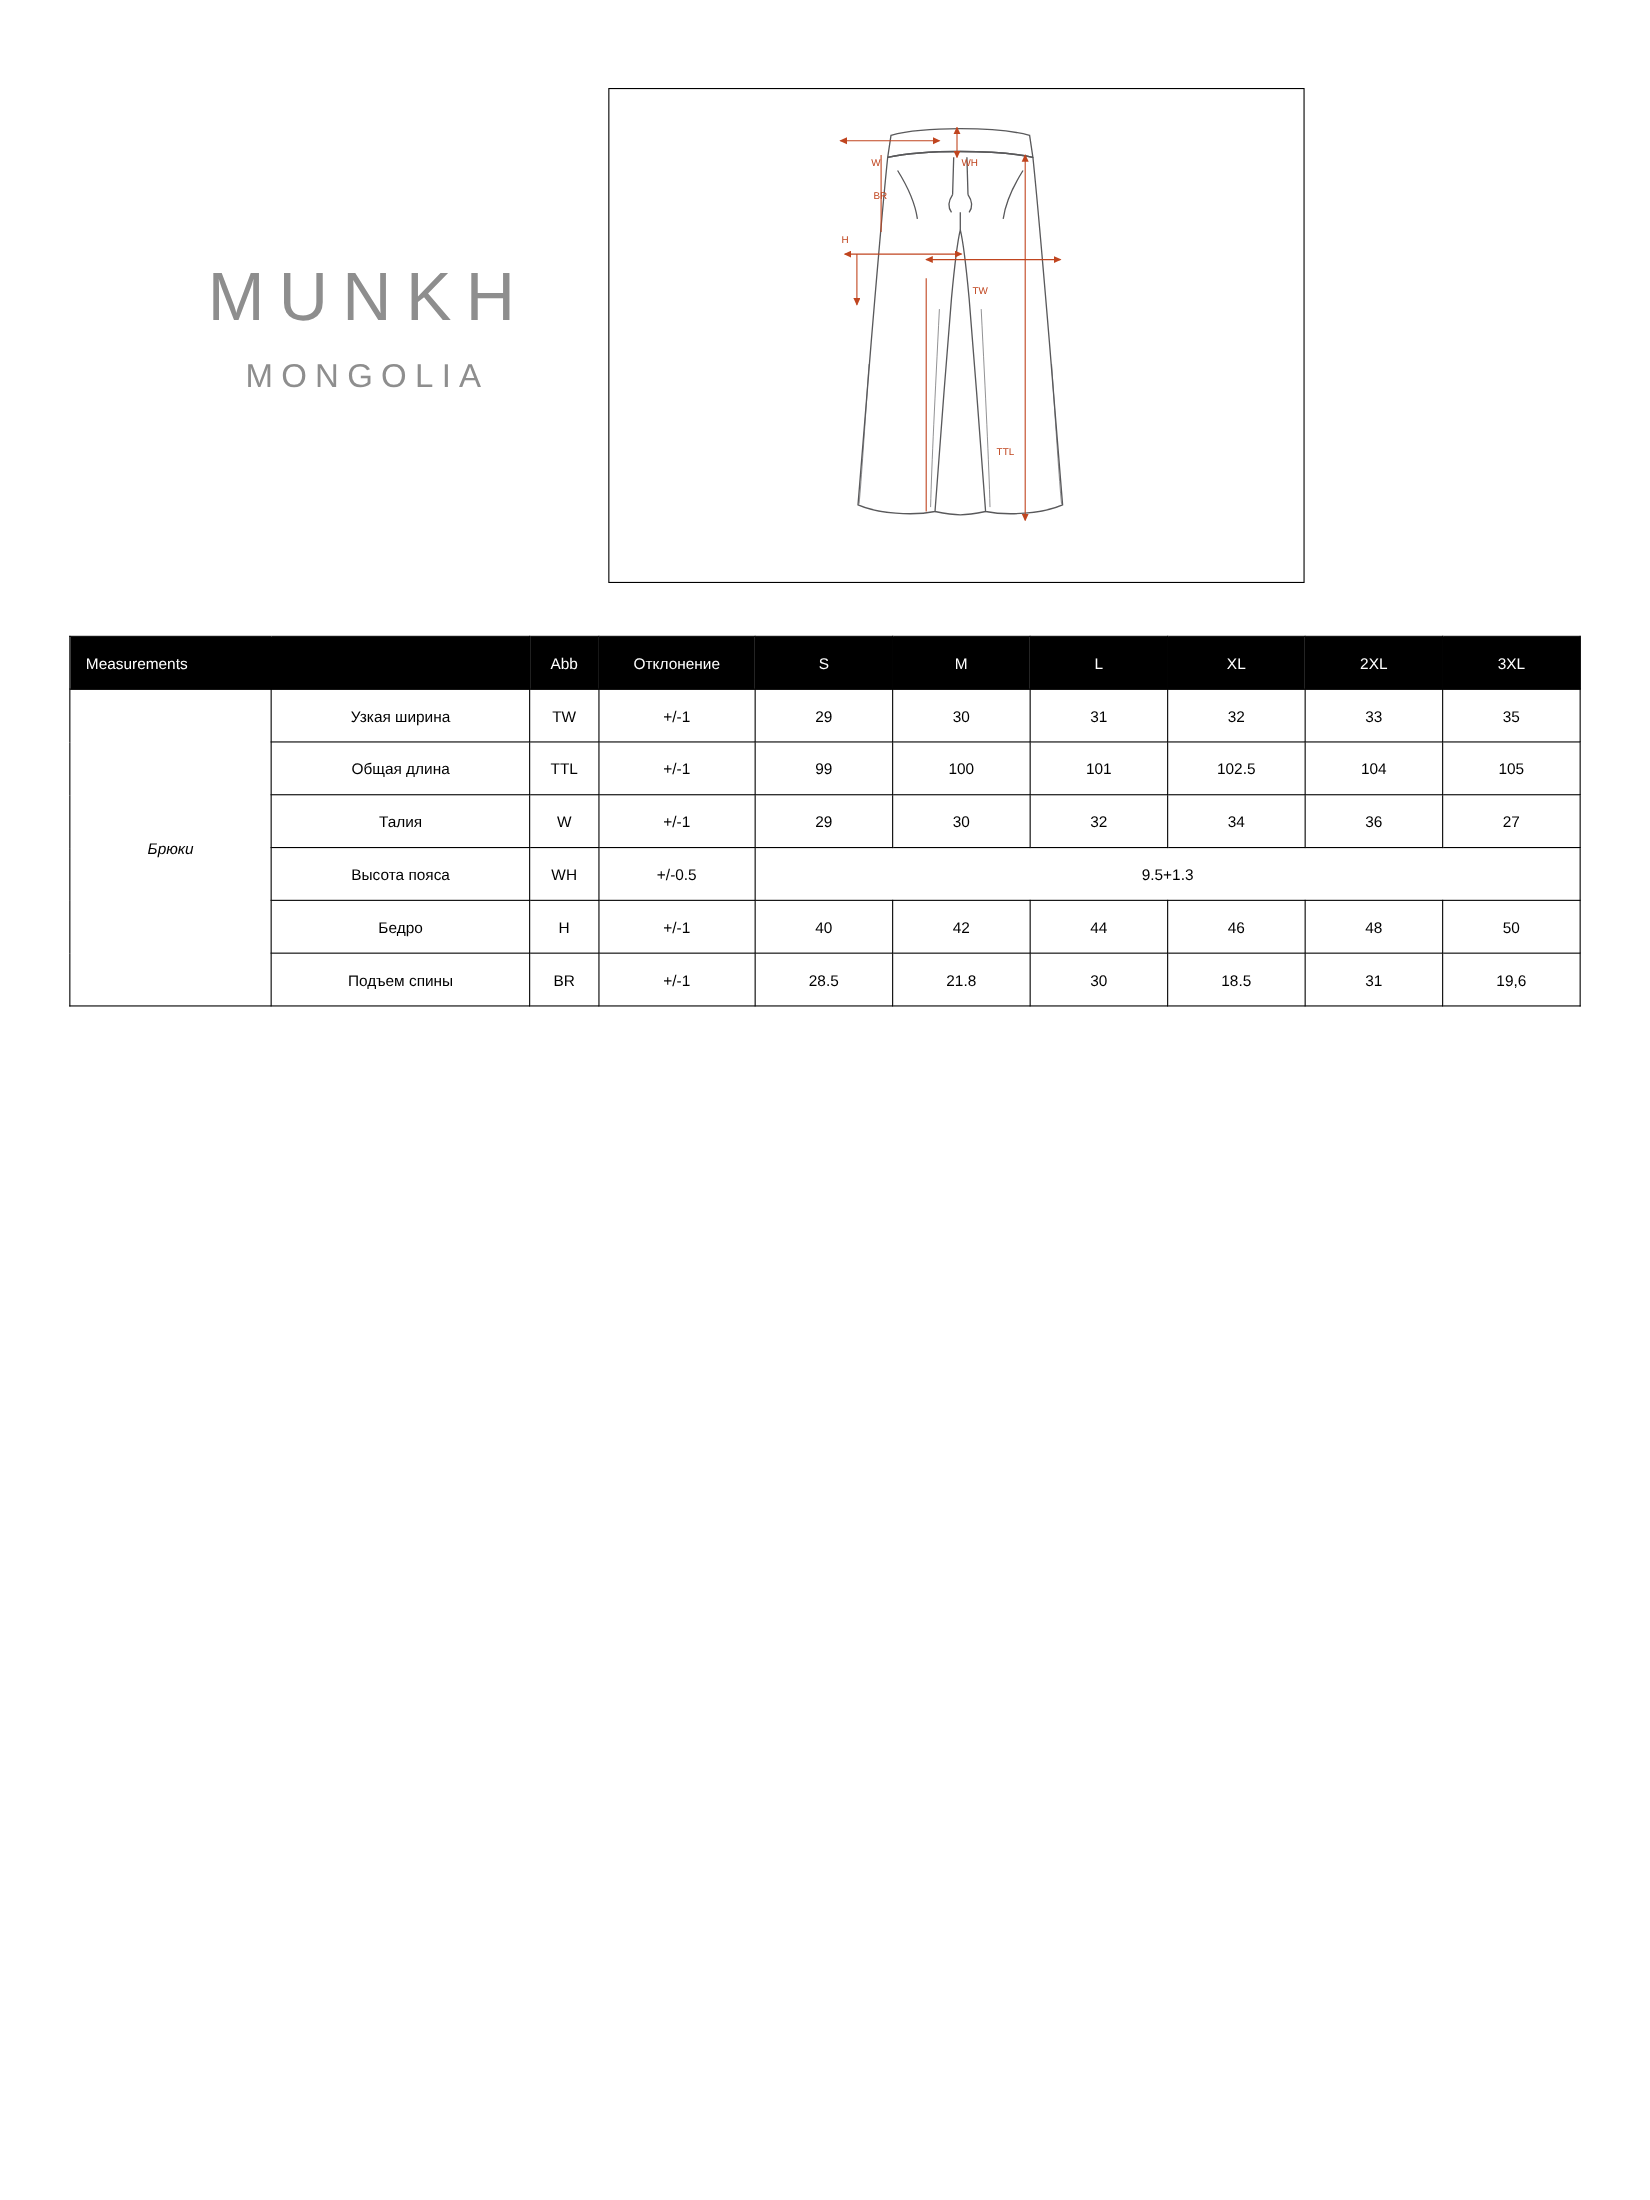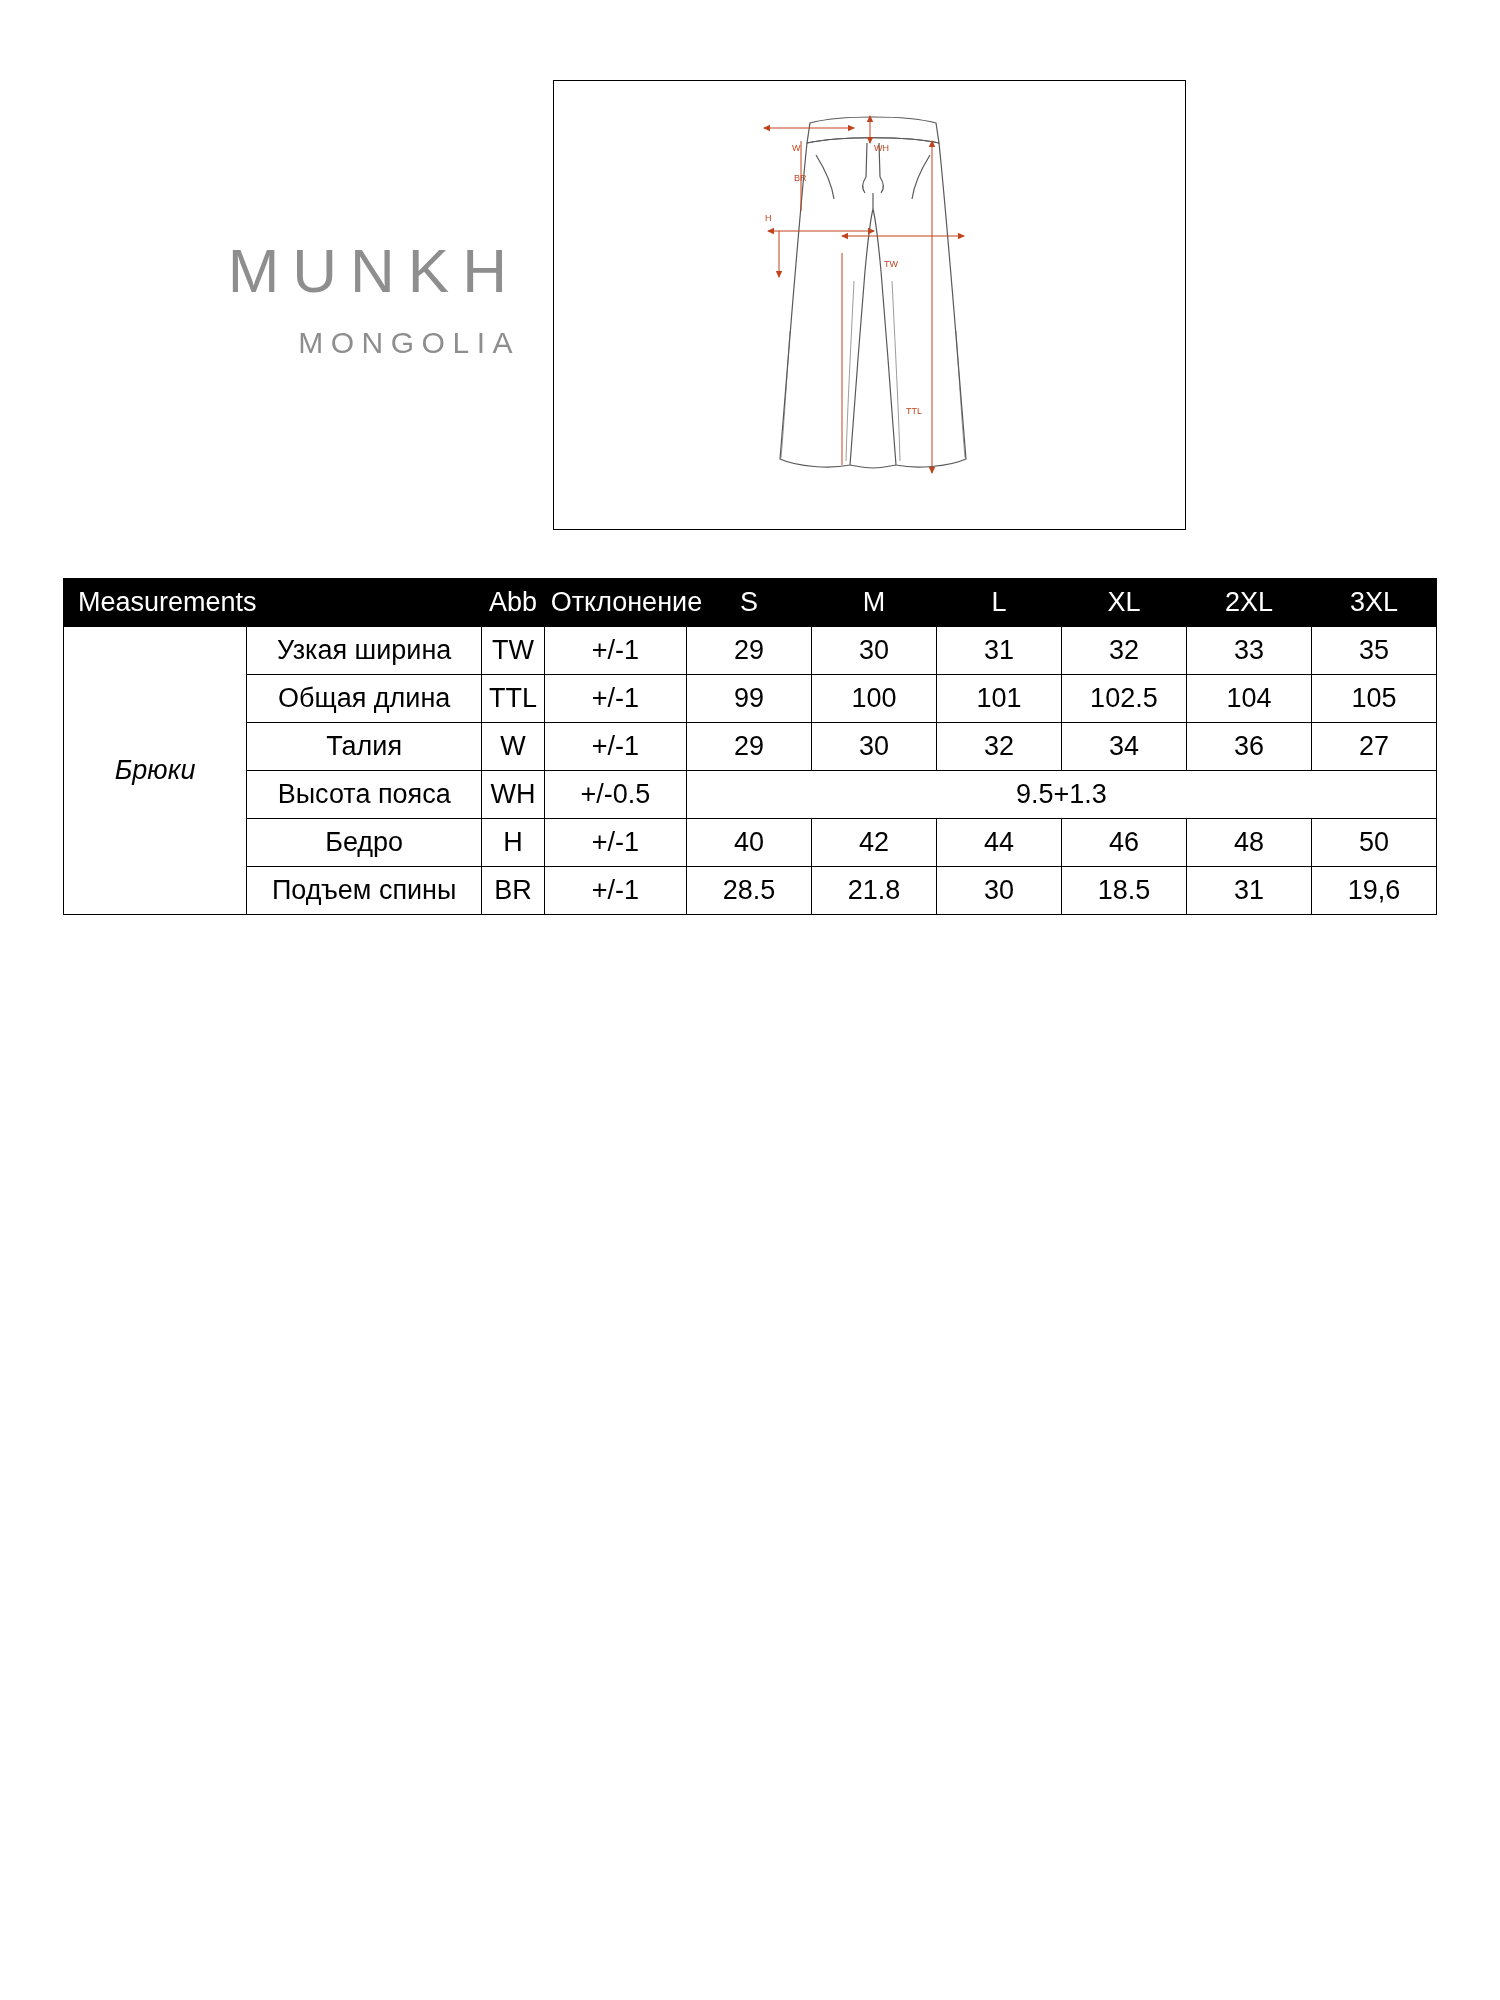--- a/index.html
+++ b/index.html
@@ -23,21 +23,21 @@
     top: 0;
     width: 1500px;
     height: 560px;
   }
 
   .brand {
     position: absolute;
     left: 140px;
     top: 240px;
     width: 380px;
-    text-align: right;
+    text-align: center;
   }
   .brand-name {
     font-size: 62px;
     letter-spacing: 13px;
     color: #8e8e8e;
     font-weight: 400;
     line-height: 1;
     padding-left: 10px;
   }
   .brand-sub {
@@ -72,21 +72,21 @@
     width: 1374px;
   }
   table.size-chart {
     border-collapse: collapse;
     width: 100%;
     table-layout: fixed;
   }
   table.size-chart th,
   table.size-chart td {
     border: 1px solid #000;
-    font-size: 27px;
+    font-size: 14px;
     font-weight: 400;
     height: 48px;
     padding: 0 6px;
     box-sizing: border-box;
     text-align: center;
     vertical-align: middle;
   }
   thead th {
     background: #000;
     color: #fff;

